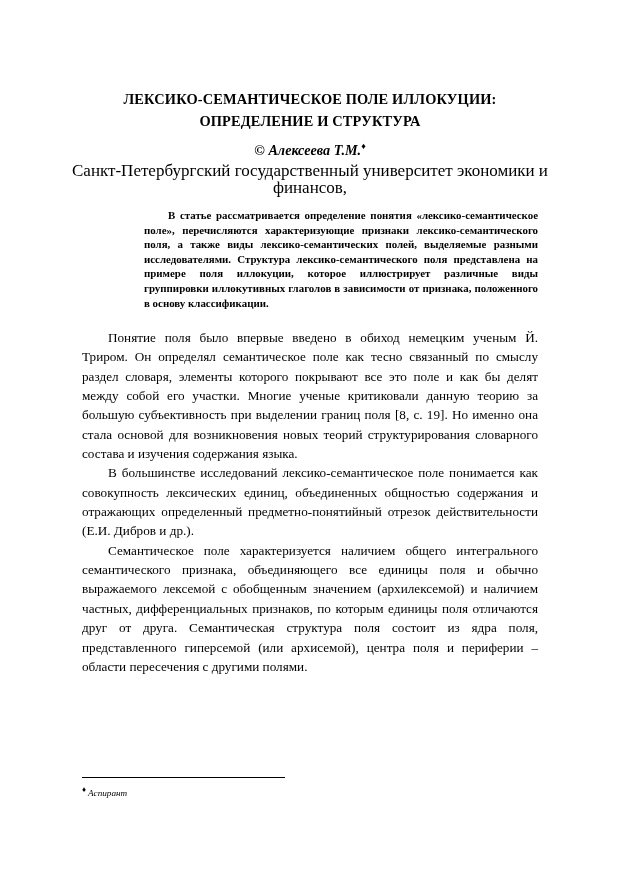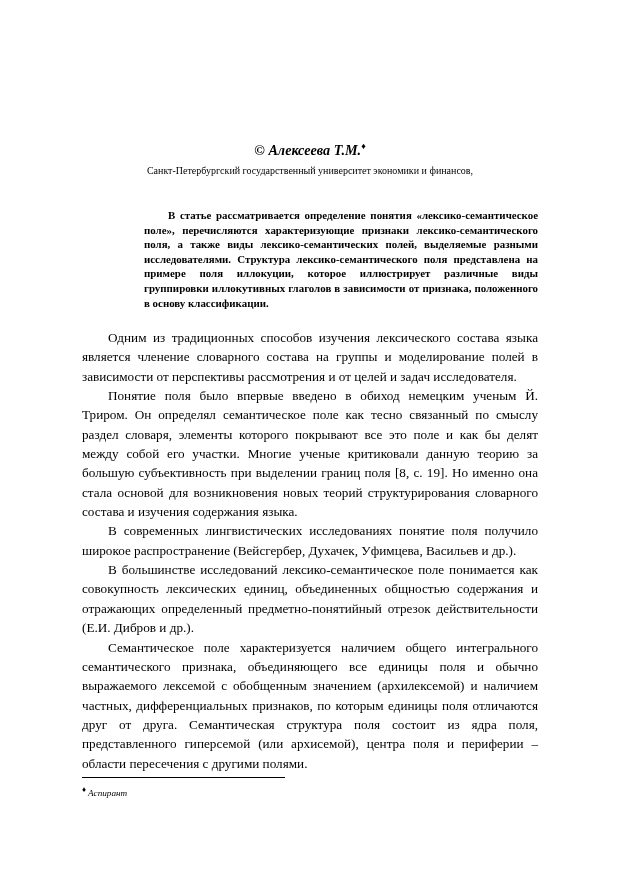--- a/index.html
+++ b/index.html
@@ -61,21 +61,21 @@
     line-height: 0;
     letter-spacing: 0;
   }
 
   .affiliation {
     position: absolute;
     left: 60px;
     top: 162px;
     width: 500px;
     text-align: center;
-    font-size: 10px;
+    font-size: 17px;
     line-height: 17px;
   }
   .affiliation .aline {
     display: block;
   }
 
   
   .abstract {
     position: absolute;
     left: 144px;
@@ -128,36 +128,40 @@
     vertical-align: super;
     line-height: 0;
     margin-right: 2px;
   }
 </style>
 </head>
 <body>
 
 <div class="page">
 
+  <div class="title-block">
+    <h1 class="doc-title">
+      <span class="tline">ЛЕКСИКО-СЕМАНТИЧЕСКОЕ ПОЛЕ ИЛЛОКУЦИИ:</span>
+      <span class="tline">ОПРЕДЕЛЕНИЕ И СТРУКТУРА</span>
+    </h1>
+  </div>
 
   <div class="author-line">
     <span class="copy">©</span>
     <span>Алексеева Т.М.</span><span class="fn-mark">♦</span>
   </div>
 
   <div class="affiliation">
     <span class="aline">Санкт-Петербургский государственный университет экономики и финансов,</span>
   </div>
 
   <div class="abstract">В статье рассматривается определение понятия «лексико-семантическое поле», перечисляются характеризующие признаки лексико-семантического поля, а также виды лексико-семантических полей, выделяемые разными исследователями. Структура лексико-семантического поля представлена на примере поля иллокуции, которое иллюстрирует различные виды группировки иллокутивных глаголов в зависимости от признака, положенного в основу классификации.</div>
 
   <div class="body-text">
-    <p>Одним из традиционных способов изучения лексического состава языка является членение словарного состава на группы и моделирование полей в зависимости от перспективы рассмотрения и от целей и задач исследователя.</p>
     <p>Понятие поля было впервые введено в обиход немецким ученым Й. Триром. Он определял семантическое поле как тесно связанный по смыслу раздел словаря, элементы которого покрывают все это поле и как бы делят между собой его участки. Многие ученые критиковали данную теорию за большую субъективность при выделении границ поля [8, с. 19]. Но именно она стала основой для возникновения новых теорий структурирования словарного состава и изучения содержания языка.</p>
-    <p>В современных лингвистических исследованиях понятие поля получило широкое распространение (Вейсгербер, Духачек, Уфимцева, Васильев и др.).</p>
     <p>В большинстве исследований лексико-семантическое поле понимается как совокупность лексических единиц, объединенных общностью содержания и отражающих определенный предметно-понятийный отрезок действительности (Е.И. Дибров и др.).</p>
     <p>Семантическое поле характеризуется наличием общего интегрального семантического признака, объединяющего все единицы поля и обычно выражаемого лексемой с обобщенным значением (архилексемой) и наличием частных, дифференциальных признаков, по которым единицы поля отличаются друг от друга. Семантическая структура поля состоит из ядра поля, представленного гиперсемой (или архисемой), центра поля и периферии – области пересечения с другими полями.</p>
   </div>
 
   <div class="footnote-rule"></div>
 
   <div class="footnote">
     <span class="fn-sym">♦</span><span>Аспирант</span>
   </div>
 

